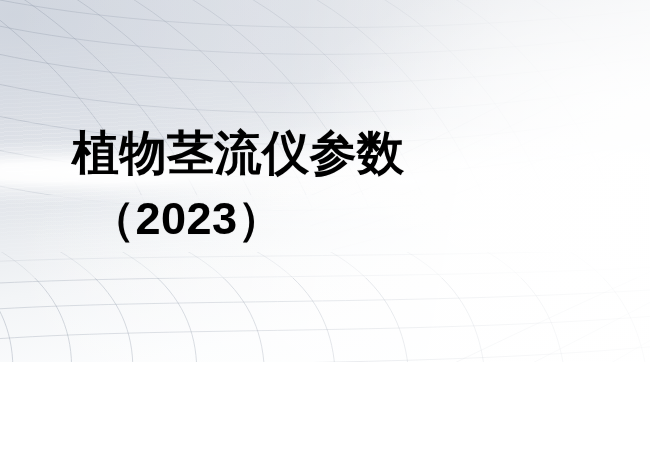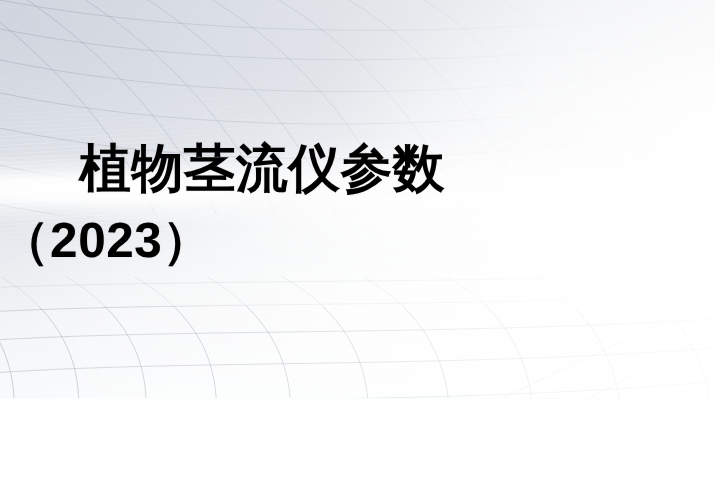--- a/index.html
+++ b/index.html
@@ -89,20 +89,21 @@
     white-space: pre;
     text-shadow: 0 0 1px rgba(0,0,0,0.25);
   }
 
   #title-main {
     padding-left: 72px;
     font-size: 47px;
   }
 
   #title-sub {
+    padding-left: 90px;
     margin-top: 16px;
     font-size: 45px;
   }
 </style>
 </head>
 <body>
 
 <div id="slide">
 
   <div class="bg-layer" id="bg-base"></div>

